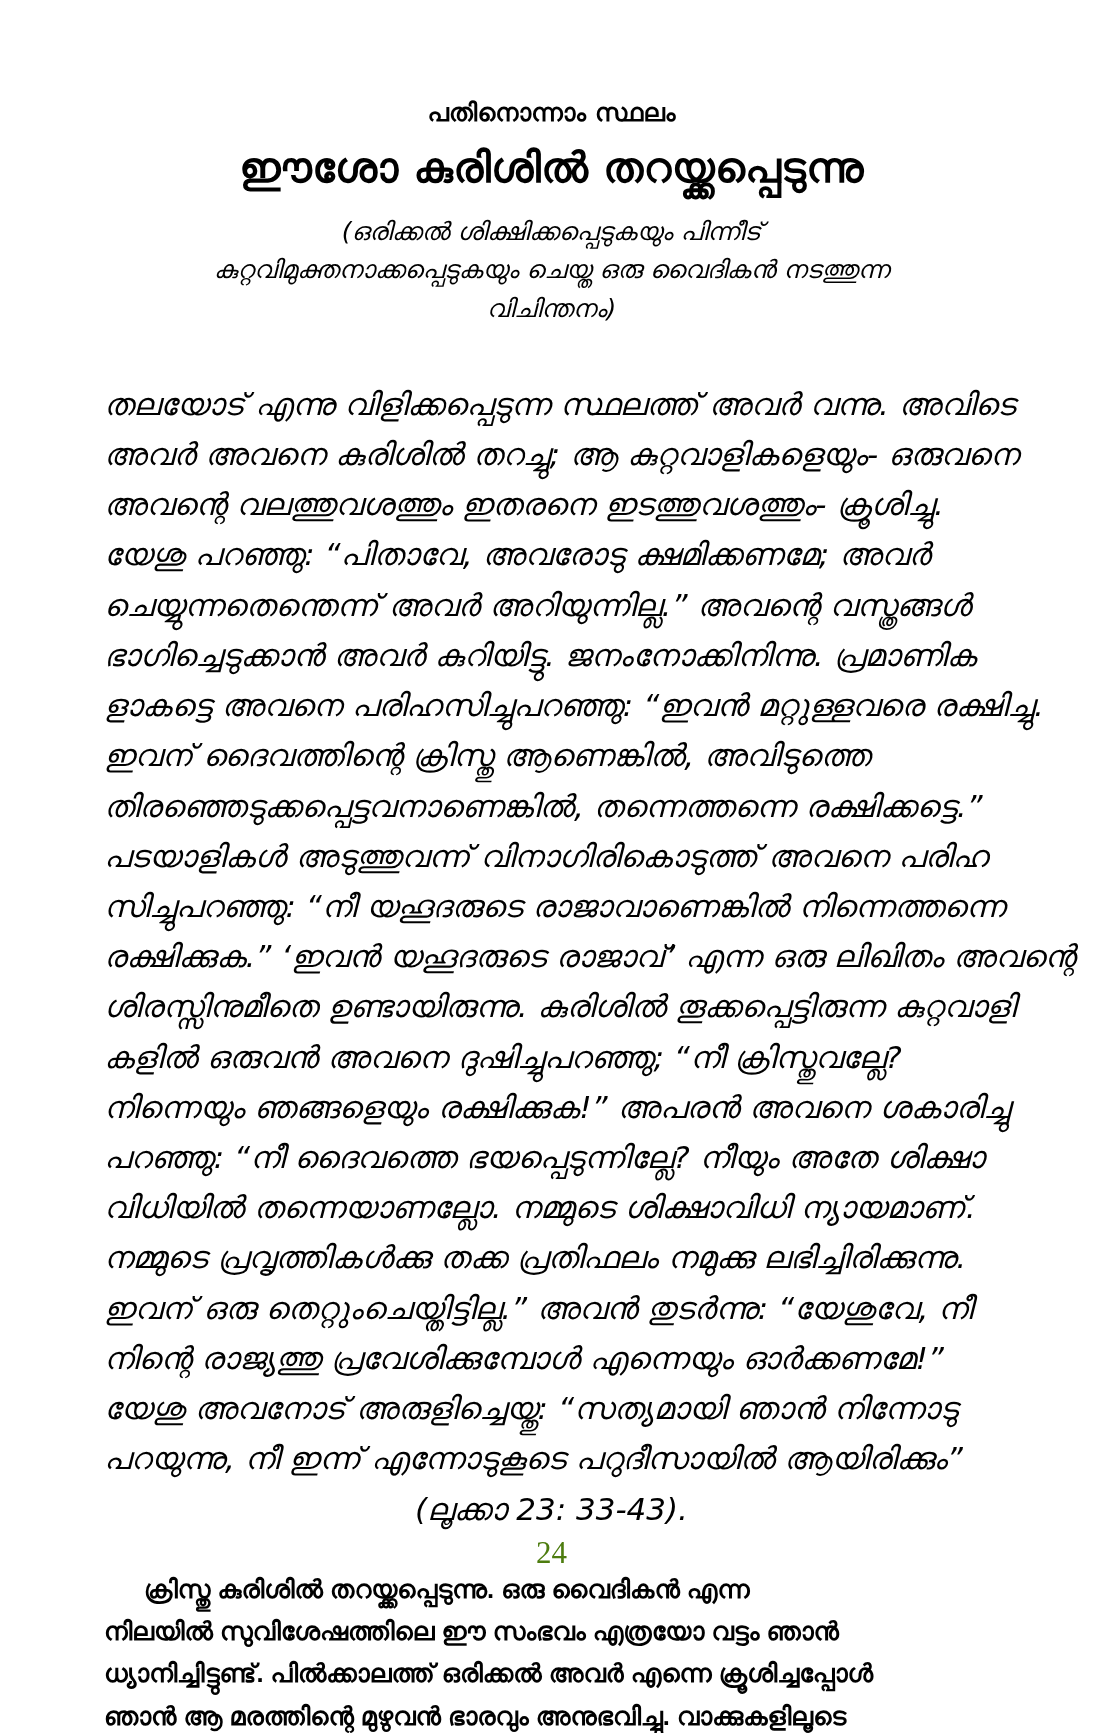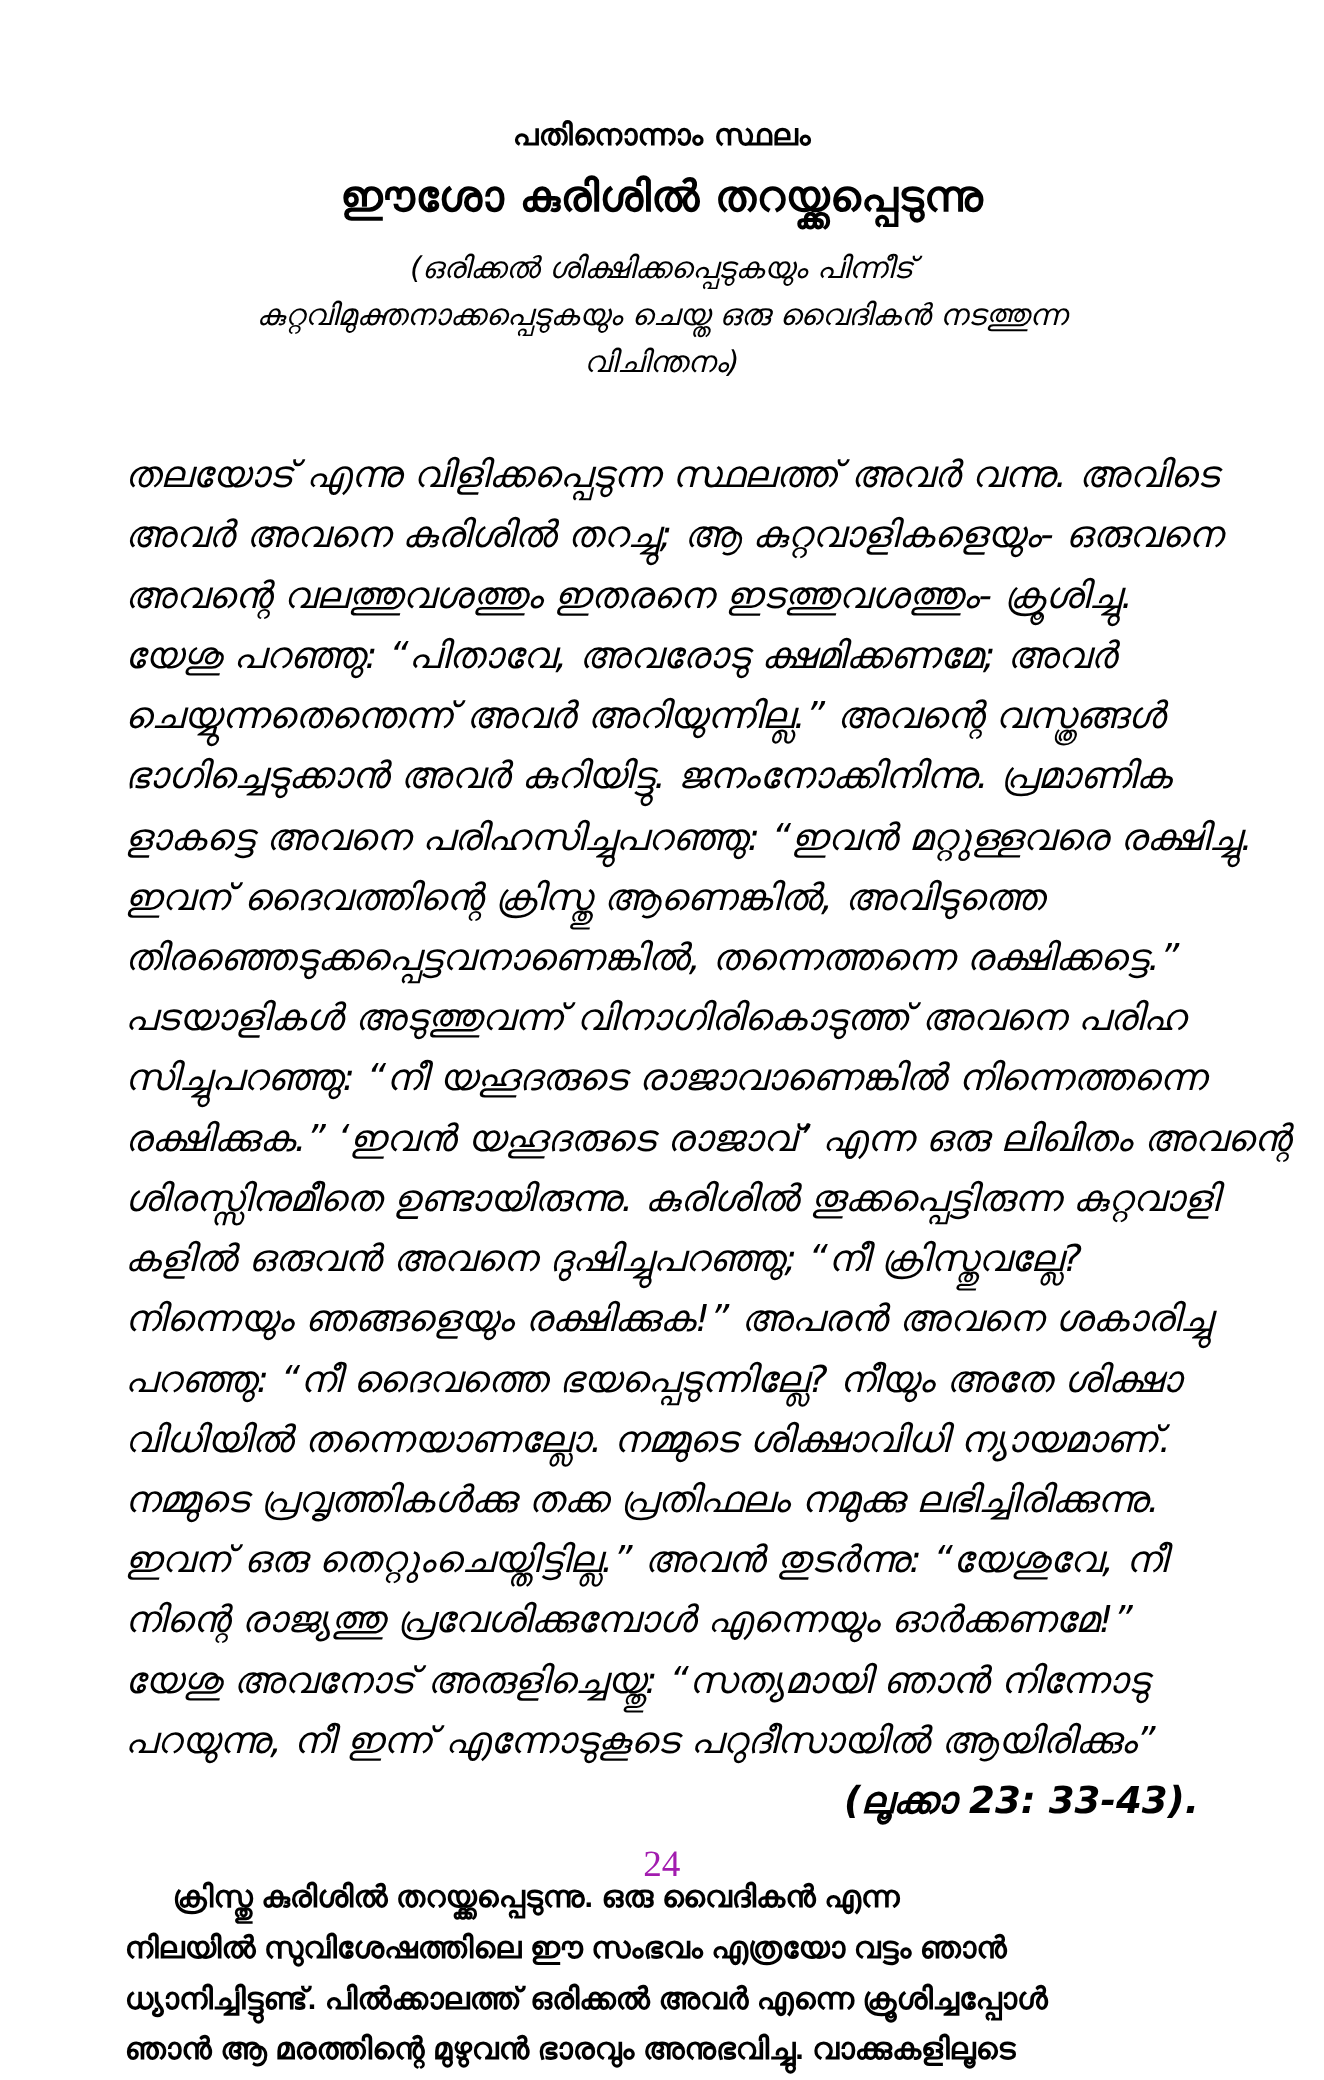--- a/index.html
+++ b/index.html
@@ -38,21 +38,21 @@
     font-weight: bold;
     font-size: 25px;
     letter-spacing: 0.2px;
     line-height: 1.2;
     margin: 0 0 14px 0;
   }
   .station-title {
     text-align: center;
     font-family: "DejaVu Sans", sans-serif;
     font-weight: bold;
-    font-size: 36px;
+    font-size: 42px;
     line-height: 1.25;
     margin: 0 0 18px 0;
     letter-spacing: 0.3px;
   }
   .subtitle {
     text-align: center;
     font-family: "DejaVu Sans", sans-serif;
     font-style: italic;
     font-size: 25px;
     line-height: 1.55;
@@ -75,22 +75,21 @@
     text-align: justify;
     text-justify: inter-word;
     margin: 0;
   }
   .para-italic .ln {
     display: block;
     white-space: nowrap;
   }
   .para-italic .ln.last {
     display: block;
-    text-align: right;
-    font-weight: bold;
+    text-align: center;
   }
 
   .para-bold {
     font-family: Liberation Sans, sans-serif;
     font-weight: bold;
     font-size: 25.5px;
     line-height: 1.66;
     margin: 34px 0 0 0;
   }
   .para-bold .ln {
@@ -111,21 +110,21 @@
 
   
   .page-number {
     position: absolute;
     left: 0;
     top: 1535px;
     width: 1103px;
     text-align: center;
     font-family: "Liberation Serif", serif;
     font-size: 31px;
-    color: #a21caf;
+    color: #4d7c0f;
   }
 </style>
 </head>
 <body>
 
 <div class="page">
   <div class="content">
 
     <div class="station-label">പതിനൊന്നാം സ്ഥലം</div>
 

